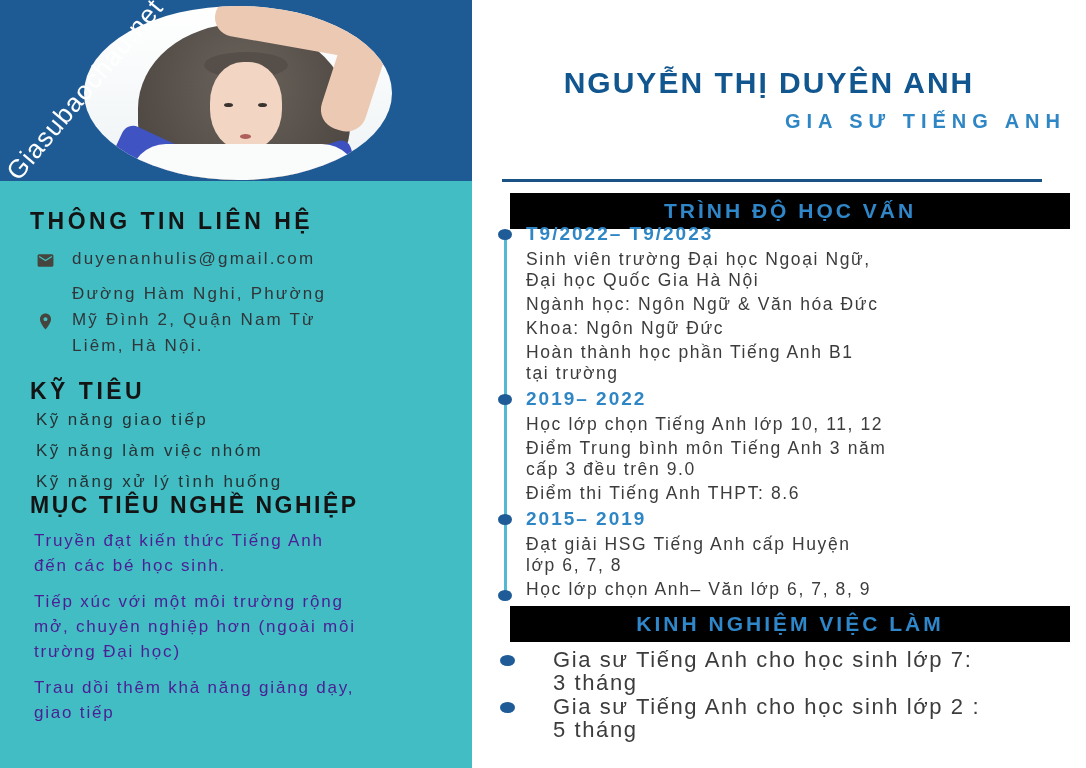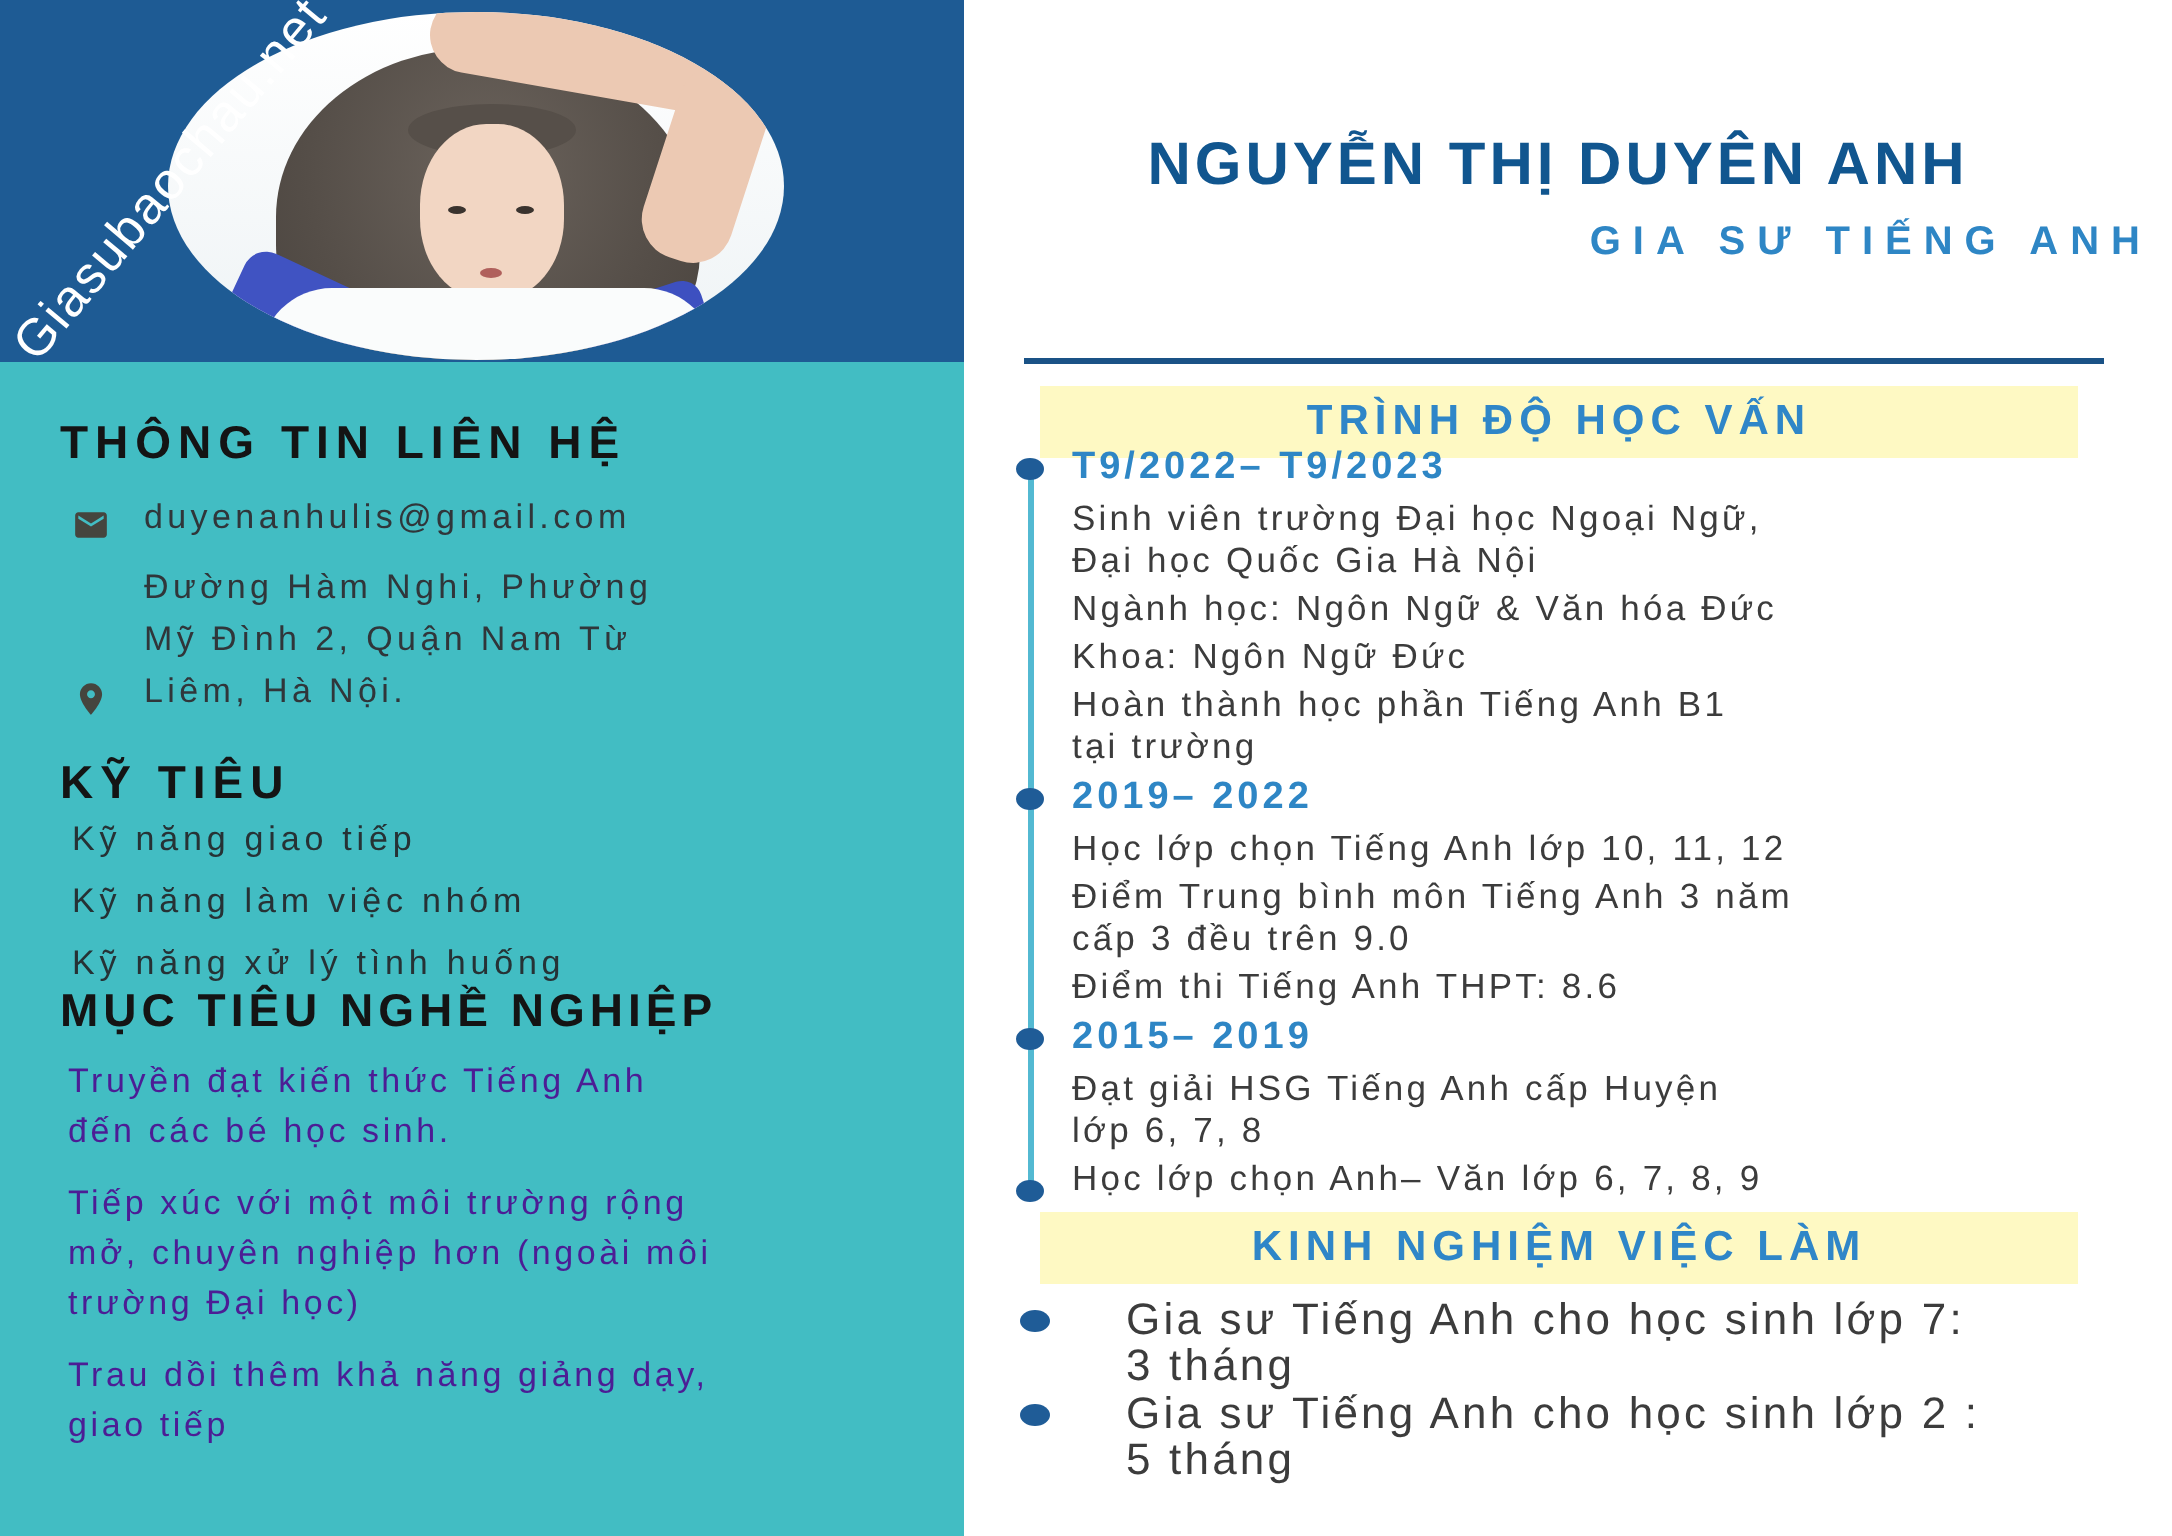--- a/index.html
+++ b/index.html
@@ -28,34 +28,34 @@
   .ph-bangs { position:absolute; left:120px; top:46px; width:84px; height:26px; background:#564f49; border-radius:50%; }
   .ph-eye { position:absolute; width:9px; height:4px; background:#3a332e; border-radius:50%; }
   .ph-eye.l { left:140px; top:97px; } .ph-eye.r { left:174px; top:97px; }
   .ph-mouth { position:absolute; left:156px; top:128px; width:11px; height:5px; background:#b0605c; border-radius:50%; }
   .ph-shirt { position:absolute; left:46px; top:138px; width:228px; height:56px; background:#fafcfc; border-radius:36px 36px 0 0; }
   .ph-sleeve-l { position:absolute; left:26px; top:128px; width:72px; height:66px; background:#4053c2; border-radius:12px; transform:rotate(25deg); }
   .ph-collar-r { position:absolute; left:212px; top:140px; width:62px; height:58px; background:#3d50c0; border-radius:10px; transform:rotate(-18deg); }
 
   .lc-heading { position:absolute; left:30px; color:#141414; font-weight:bold; font-size:23px; letter-spacing:3.5px; }
   .contact-rows { position:absolute; left:36px; top:246px; width:430px; }
-  .c-row { display:flex; align-items:flex-end; margin-bottom:9px; color:#30363a; font-size:17px; letter-spacing:2.2px; line-height:26px; }
+  .c-row { display:flex; align-items:center; margin-bottom:9px; color:#30363a; font-size:17px; letter-spacing:2.2px; line-height:26px; }
   .c-row svg { flex:0 0 auto; width:19px; height:19px; margin-right:17px; margin-top:3px; fill:#45453e; }
   .pre { white-space:pre-line; }
   .skills-list { position:absolute; left:36px; top:410px; color:#263235; font-size:17px; letter-spacing:2.4px; }
   .skills-list div { margin-bottom:11px; }
   .objectives-list { position:absolute; left:34px; top:528px; width:432px; color:#4c1d95; font-size:17px; letter-spacing:1.8px; line-height:25px; }
   .objectives-list div { margin-bottom:11px; }
 
   
-  .right-col { position:absolute; left:482px; top:0; width:604px; height:768px; background:#ffffff;padding-left:44px; }
+  .right-col { position:absolute; left:472px; top:0; width:604px; height:768px; background:#ffffff;padding-left:44px; }
   .name { position:absolute; left:0; right:10px; top:66px; text-align:center; font-size:30px; font-weight:bold; color:#11568F; letter-spacing:2px; }
   .subtitle { position:absolute; left:0; right:10px; top:110px; text-align:right; font-size:20px; font-weight:bold; color:#2E86C5; letter-spacing:6px; }
   .divider { position:absolute; left:30px; top:179px; width:540px; height:3px; background:#1A5286; }
-  .section-bar { position:absolute; left:38px; width:519px; height:36px; background:#fef9c3; display:flex; align-items:center; justify-content:center; }
+  .section-bar { position:absolute; left:38px; width:560px; height:36px; background:#000000; display:flex; align-items:center; justify-content:center; }
   .section-bar span { font-size:21px; font-weight:bold; color:#2F86C8; letter-spacing:3px; }
   .bar-edu { top:193px; } .bar-exp { top:606px; }
 
   .tl-line { position:absolute; left:32px; top:238px; width:3px; height:358px; background:#53B9D2; }
   .tl-dot-end { position:absolute; left:26px; top:590px; width:14px; height:11px; border-radius:50%; background:#1F5C97; }
   .edu-block { position:absolute; left:54px; top:222px; width:552px; }
   .period { position:relative; font-size:19px; font-weight:bold; color:#2E86C5; letter-spacing:2px; line-height:24px; margin-bottom:3px; }
   .period::before { content:""; position:absolute; left:-28px; top:7px; width:14px; height:11px; border-radius:50%; background:#1F5C97; }
   .detail { font-size:17.5px; color:#3C3C3C; letter-spacing:1.6px; line-height:21px; margin-bottom:3px; white-space:pre-line; }
 

